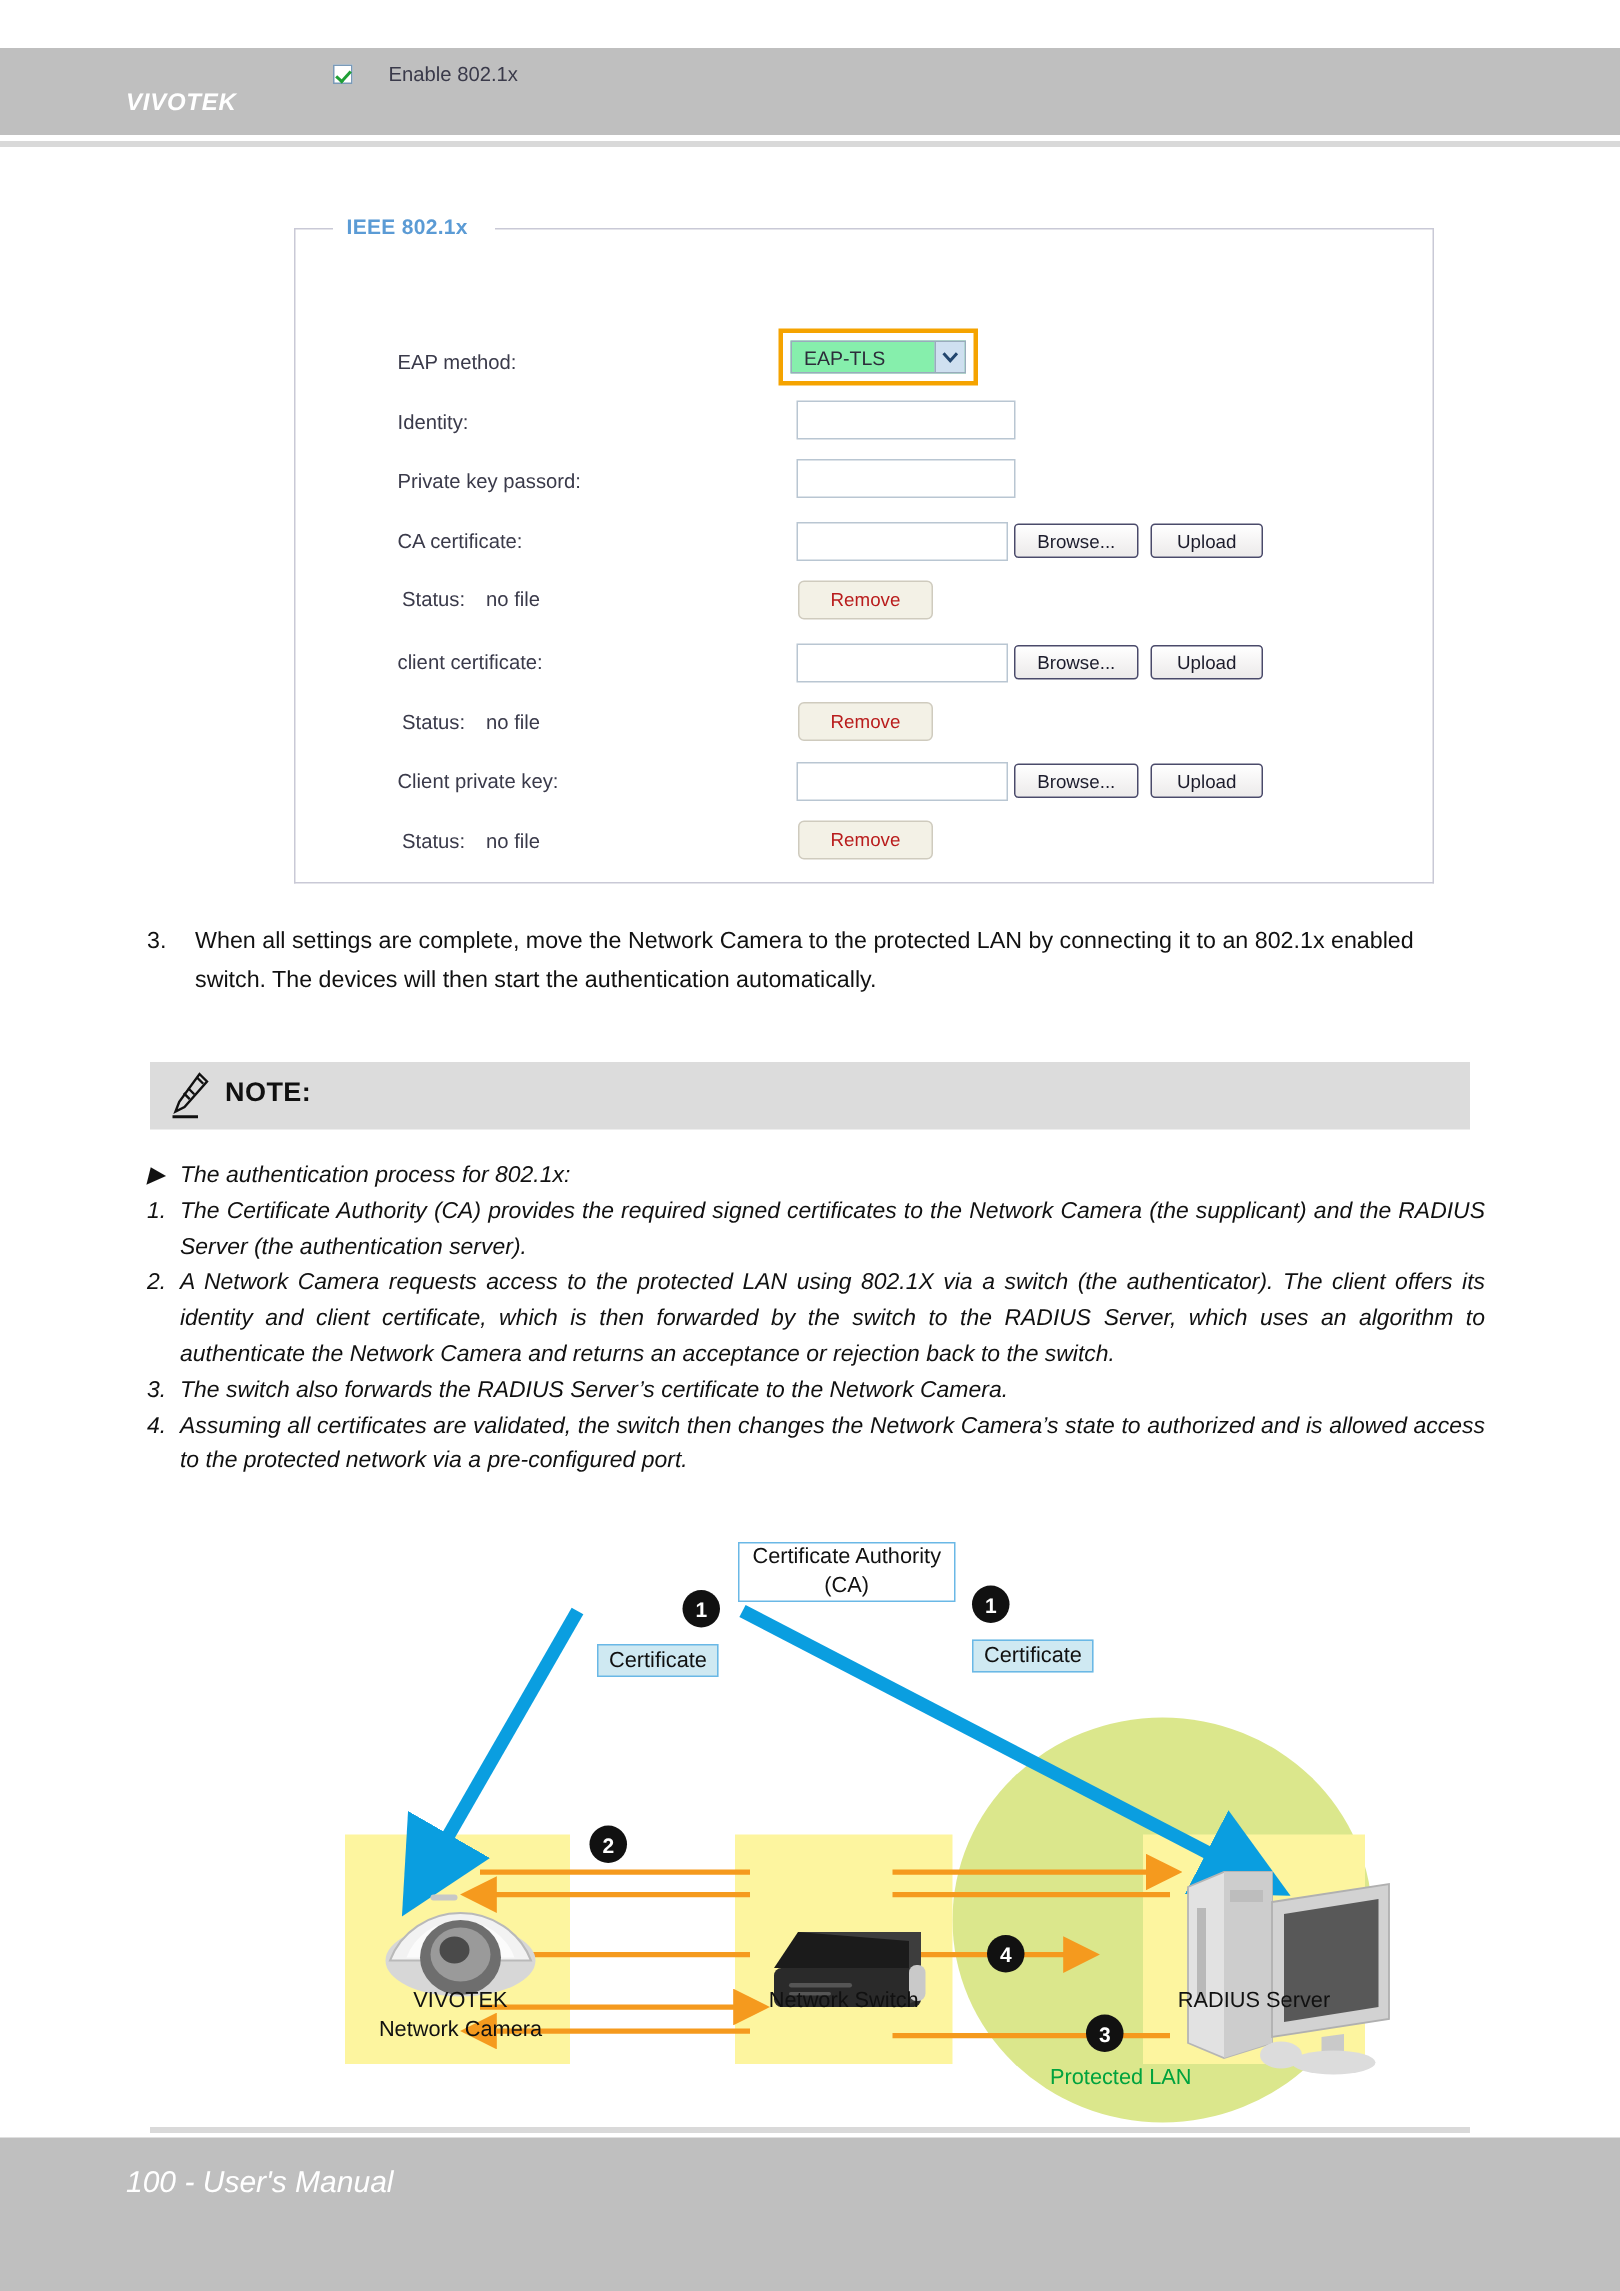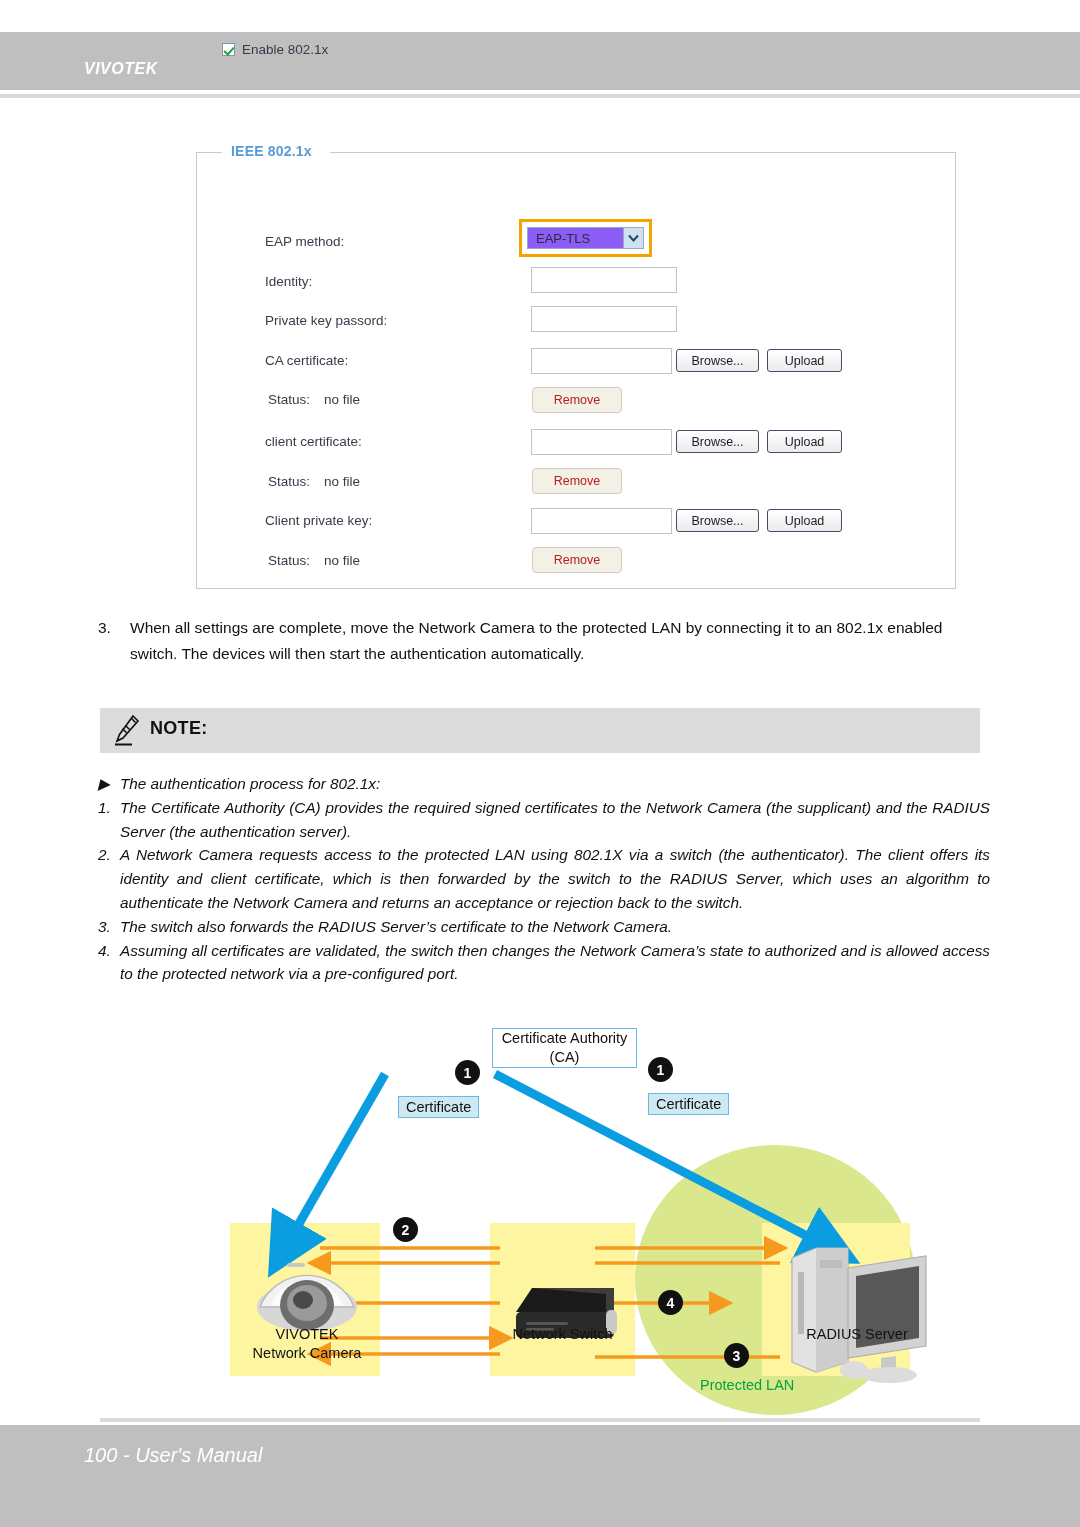--- a/index.html
+++ b/index.html
@@ -47,39 +47,39 @@
     background:#ffffff;padding:0 5px;
     letter-spacing:.2px;
   }
 
   .lbl{
     position:absolute;
     font-size:13.5px;color:#3a3a4a;white-space:nowrap;
   }
 
   
-  .cbx-wrap{position:absolute;left:222px;top:42px;display:flex;align-items:center;gap:7px;}
+  .cbx-wrap{position:absolute;left:222px;top:42px;display:flex;align-items:center;gap:24px;}
   .cbx{
     width:13px;height:13px;border:1px solid #7a9ab8;background:#ffffff;
     display:inline-block;position:relative;box-sizing:border-box;
   }
   .cbx::after{
     content:"";position:absolute;left:3px;top:1px;width:4px;height:8px;
     border:solid #1f9f36;border-width:0 2px 2px 0;transform:rotate(42deg);
   }
   .cbx-label{font-size:13.5px;color:#3a3a4a;}
 
   
   .sel-hl{
     position:absolute;left:519px;top:219px;width:133px;height:38px;
     border:3px solid #f5a300;box-sizing:border-box;background:#ffffff;
   }
   .sel{
     position:absolute;left:527px;top:227px;width:117px;height:22px;
-    border:1px solid #9aabbd;background:#8b5cf6;box-sizing:border-box;
+    border:1px solid #9aabbd;background:#86efac;box-sizing:border-box;
     display:flex;align-items:center;
   }
   .sel-txt{
     font-size:13px;color:#2c2c3a;padding-left:8px;flex:1;
   }
   .sel-arrow{
     width:19px;height:20px;background:#cfe0f0;border-left:1px solid #9aabbd;
     display:flex;align-items:center;justify-content:center;
   }
   .sel-arrow svg{display:block;}
@@ -361,18 +361,18 @@
 <div class="num-badge" style="left:648px;top:1057px;">1</div>
 <div class="num-badge" style="left:393px;top:1217px;">2</div>
 <div class="num-badge" style="left:658px;top:1290px;">4</div>
 <div class="num-badge" style="left:724px;top:1343px;">3</div>
 
 <div class="dg-label" style="left:232px;top:1325px;width:150px;">
   <span>VIVOTEK</span><br>
   <span>Network Camera</span>
 </div>
 <div class="dg-label" style="left:490px;top:1325px;width:145px;">Network Switch</div>
-<div class="dg-label" style="left:762px;top:1325px;width:148px;padding-left:21px;">RADIUS Server</div>
+<div class="dg-label" style="left:762px;top:1325px;width:148px;">RADIUS Server</div>
 <div class="prot-lan" style="left:700px;top:1377px;">Protected LAN</div>
 
 <div class="ftr-rule"></div>
 <div class="ftr-band"></div>
 <div class="ftr-text">100 - User's Manual</div>
 
 </body></html>

